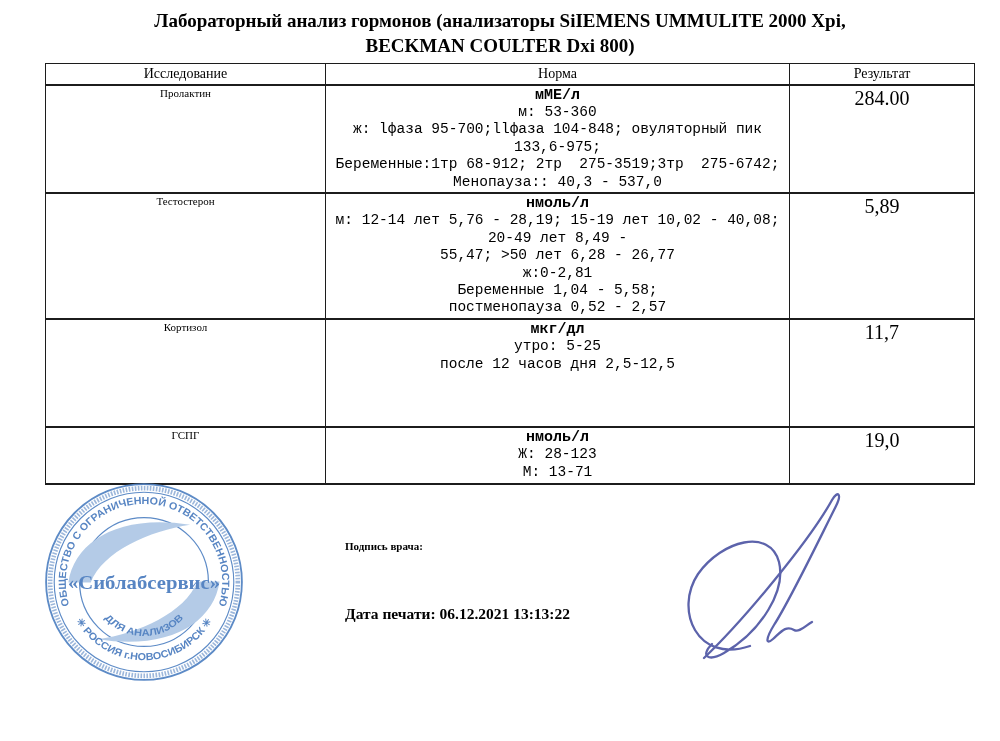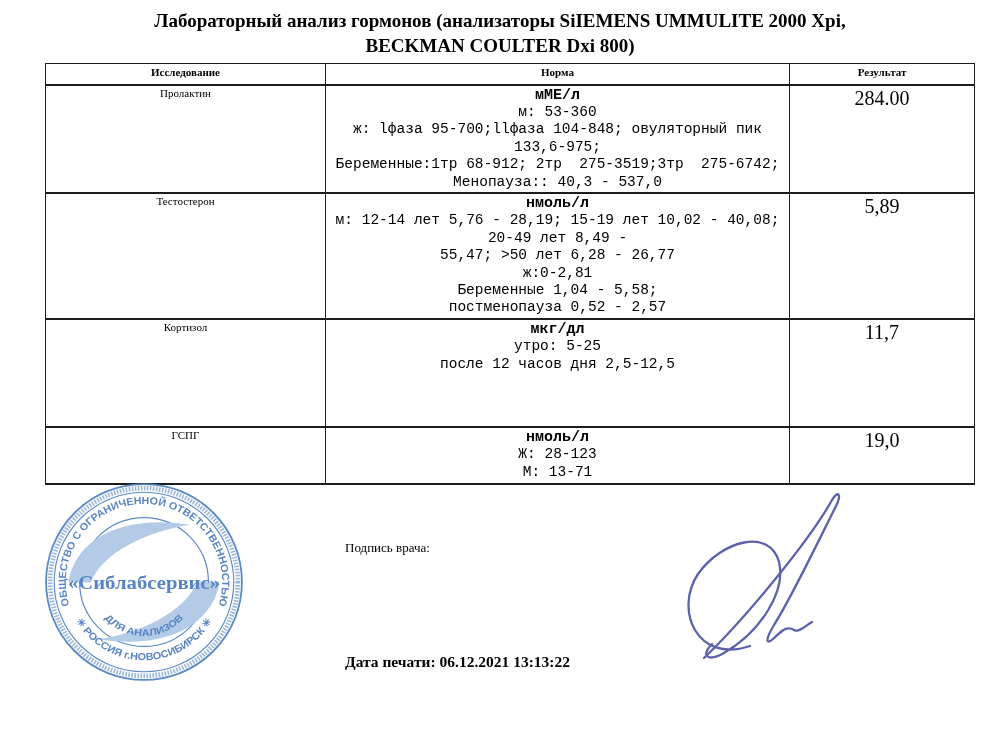--- a/index.html
+++ b/index.html
@@ -32,41 +32,41 @@
   table.lab col.c1{width:280px} table.lab col.c2{width:464px} table.lab col.c3{width:185px}
   table.lab th, table.lab td {
     border:1px solid #1c1c1c;
     vertical-align:top;
     text-align:center;
     padding:1px 3px;
   }
   table.lab tbody td { border-top-width:2px; }
   table.lab tbody tr:last-child td { border-bottom-width:2px; }
   table.lab th {
-    font-size:11px; font-weight:bold;
+    font-size:14px; font-weight:normal;
     height:21px; padding-top:2px;
   }
   td.c-test { font-size:11px; padding-top:2px; }
   td.c-norm { font-size:14.5px; line-height:17.4px; white-space:pre-wrap;font-family:Liberation Mono, monospace; }
   td.c-norm .unit { font-weight:bold; font-size:15px; }
   td.c-result { font-size:20px; padding-top:2px; }
   tbody tr:nth-child(1){height:92px}
   tbody tr:nth-child(2){height:70px}
   tbody tr:nth-child(3){height:108px}
   tbody tr:nth-child(4){height:57px}
   tbody tr:nth-child(5){height:48px}
 
   
   .sig-label {
     position:absolute; left:345px; top:540px;
-    font-weight:normal; font-size:13px;
+    font-weight:bold; font-size:11px;
   }
   .date-label {
     position:absolute; left:345px; top:605px;
-    font-weight:bold; font-size:15.5px;margin-top:48px;
+    font-weight:bold; font-size:15.5px;
   }
   .stamp-wrap { position:absolute; left:40px; top:478px; width:208px; height:208px; opacity:.95; }
   .signature-wrap { position:absolute; left:652px; top:468px; width:215px; height:215px; }
   .stamp-ring-text { font-family:"Liberation Sans", sans-serif; font-weight:bold; }
 </style>
 </head>
 <body>
 
 <div class="doc">
 

